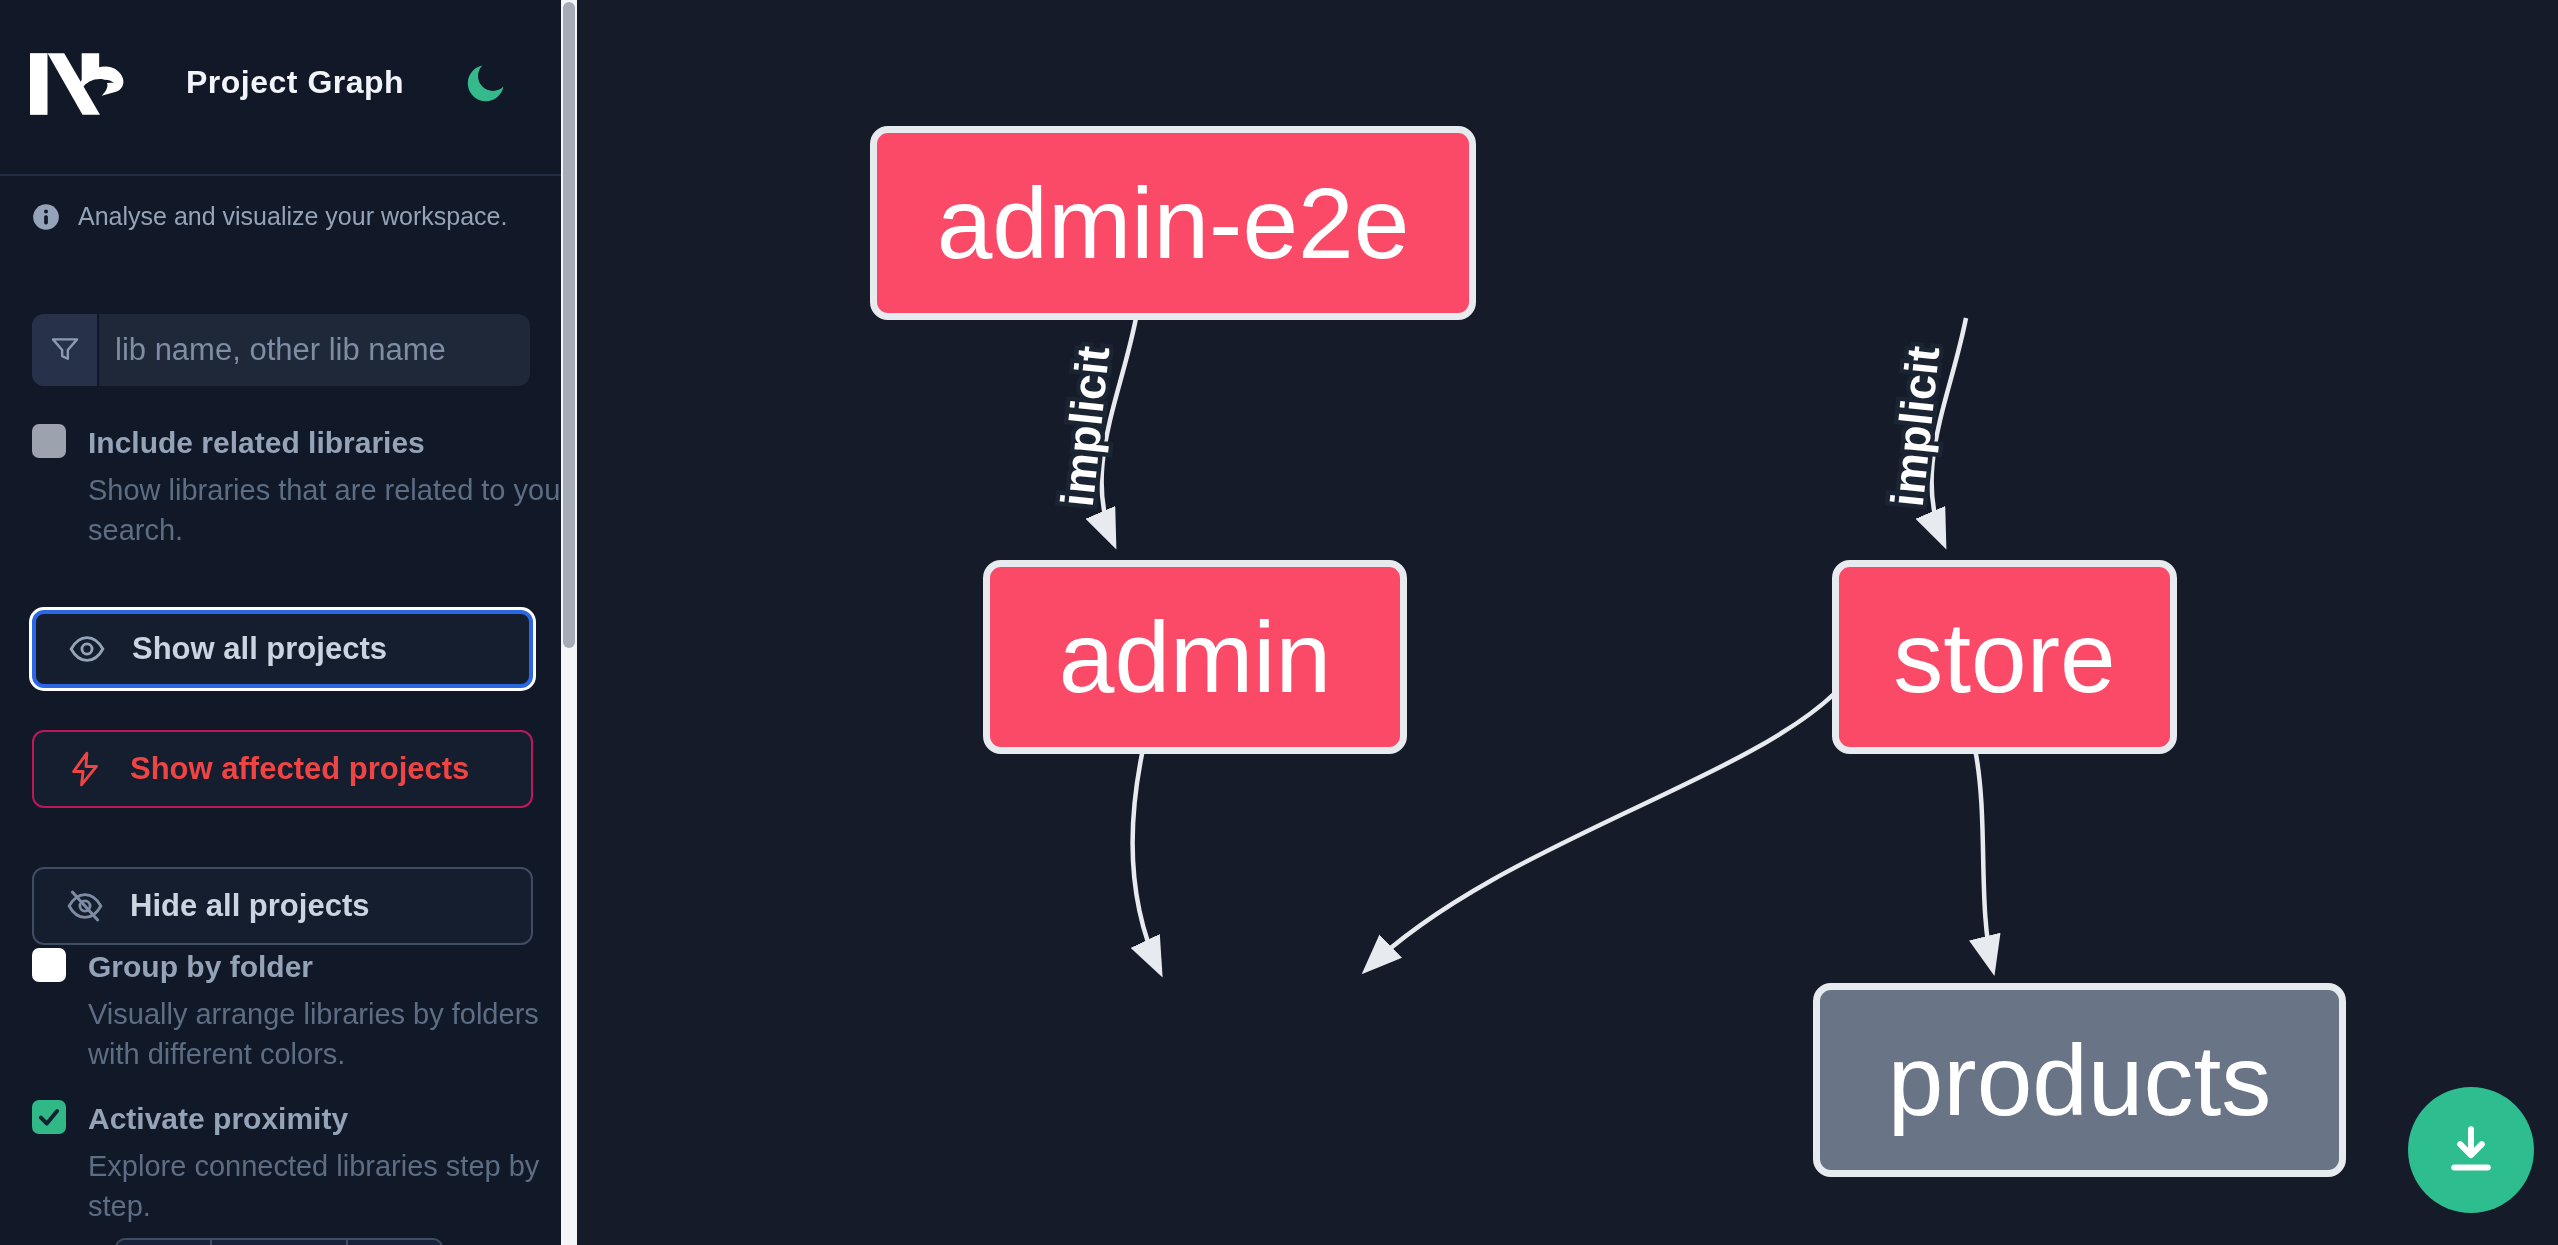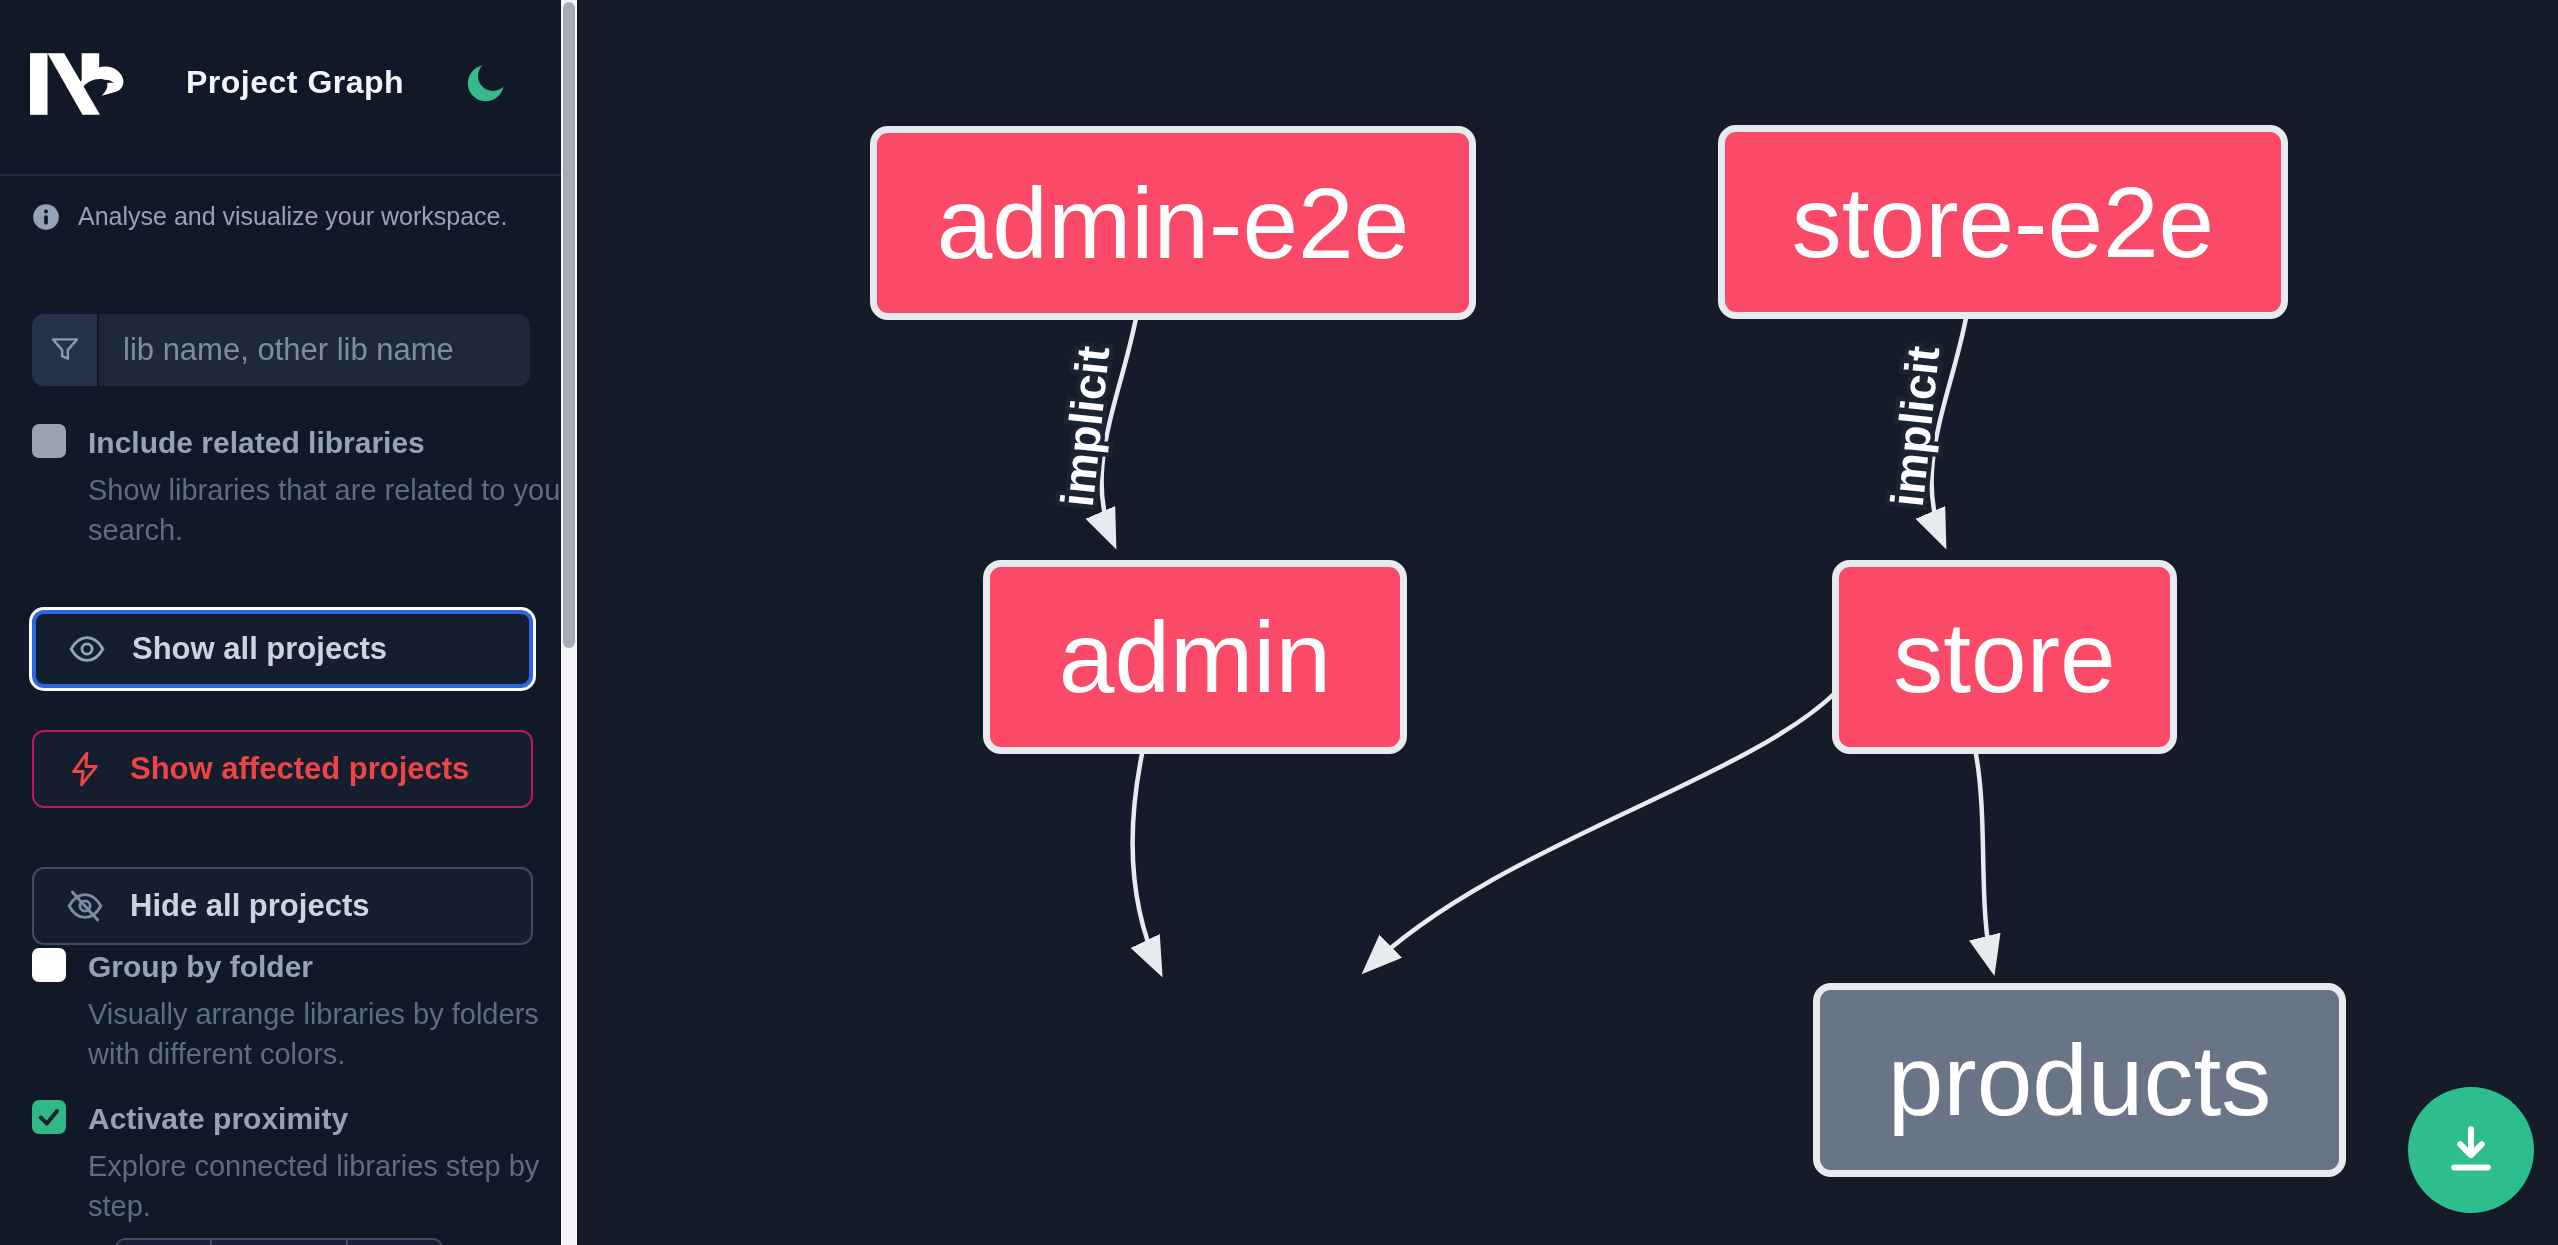--- a/index.html
+++ b/index.html
@@ -17,21 +17,21 @@
 
   .tagline-row{position:absolute;left:32px;top:202px;display:flex;align-items:center;gap:18px;}
   .info-icon{width:28px;height:28px;flex:0 0 auto;}
   .tagline-text{font-size:25px;color:#94a3b8;white-space:nowrap;}
 
   .filter-box{position:absolute;left:32px;top:314px;width:498px;height:72px;background:#1e2838;
               border-radius:12px;display:flex;overflow:hidden;}
   .filter-icon-cell{width:65px;background:#27324a;border-right:2px solid #101827;
                     display:flex;align-items:center;justify-content:center;flex:0 0 auto;}
   .filter-input{flex:1;background:transparent;border:none;outline:none;color:#cbd5e1;
-                font-size:31px;padding:0 0 0 24px;font-family:"Liberation Sans",sans-serif;}
+                font-size:31px;padding:0 0 0 16px;font-family:"Liberation Sans",sans-serif;}
   .filter-input::placeholder{color:#7e8da3;opacity:1;}
 
   .opt-row{position:absolute;left:32px;width:505px;}
   .opt-row .cb{position:absolute;left:0;top:0;width:34px;height:34px;border-radius:7px;
                display:flex;align-items:center;justify-content:center;cursor:pointer;}
   .cb-gray{background:#9ca3af;}
   .cb-white{background:#ffffff;}
   .cb-green{background:#30b886;}
   .opt-label{position:absolute;left:56px;top:2px;font-size:30px;font-weight:700;color:#94a3b8;
              white-space:nowrap;cursor:pointer;}
@@ -197,21 +197,20 @@
       <path class="edge-path" d="M1389,318 C1373,400 1335,470 1367,544" marker-end="url(#arrow)"></path>
       <path class="edge-path" d="M566,749 C549,830 551,905 583,972" marker-end="url(#arrow)"></path>
       <path class="edge-path" d="M1258,693 C1166,782 918,845 789,970" marker-end="url(#arrow)"></path>
       <path class="edge-path" d="M1398,749 C1412,820 1400,905 1416,970" marker-end="url(#arrow)"></path>
 
       <text class="edge-label" x="0" y="0" transform="translate(524,428) rotate(-84)">implicit</text>
       <text class="edge-label" x="0" y="0" transform="translate(1354,428) rotate(-84)">implicit</text>
     </svg>
 
     <div class="node node-pink" id="node-admin-e2e">admin-e2e</div>
-    <div class="node node-pink" id="node-store-e2e">store-e2e</div>
     <div class="node node-pink" id="node-admin">admin</div>
     <div class="node node-pink" id="node-store">store</div>
     <div class="node node-gray" id="node-products">products</div>
   </main>
 
   <button class="download-btn">
     <svg width="62" height="62" viewBox="0 0 24 24">
       <g fill="none" stroke="#ffffff" stroke-width="2.3" stroke-linecap="round" stroke-linejoin="round">
         <line x1="12" y1="4" x2="12" y2="13.5"></line>
         <polyline points="7.8,9.7 12,14 16.2,9.7"></polyline>

